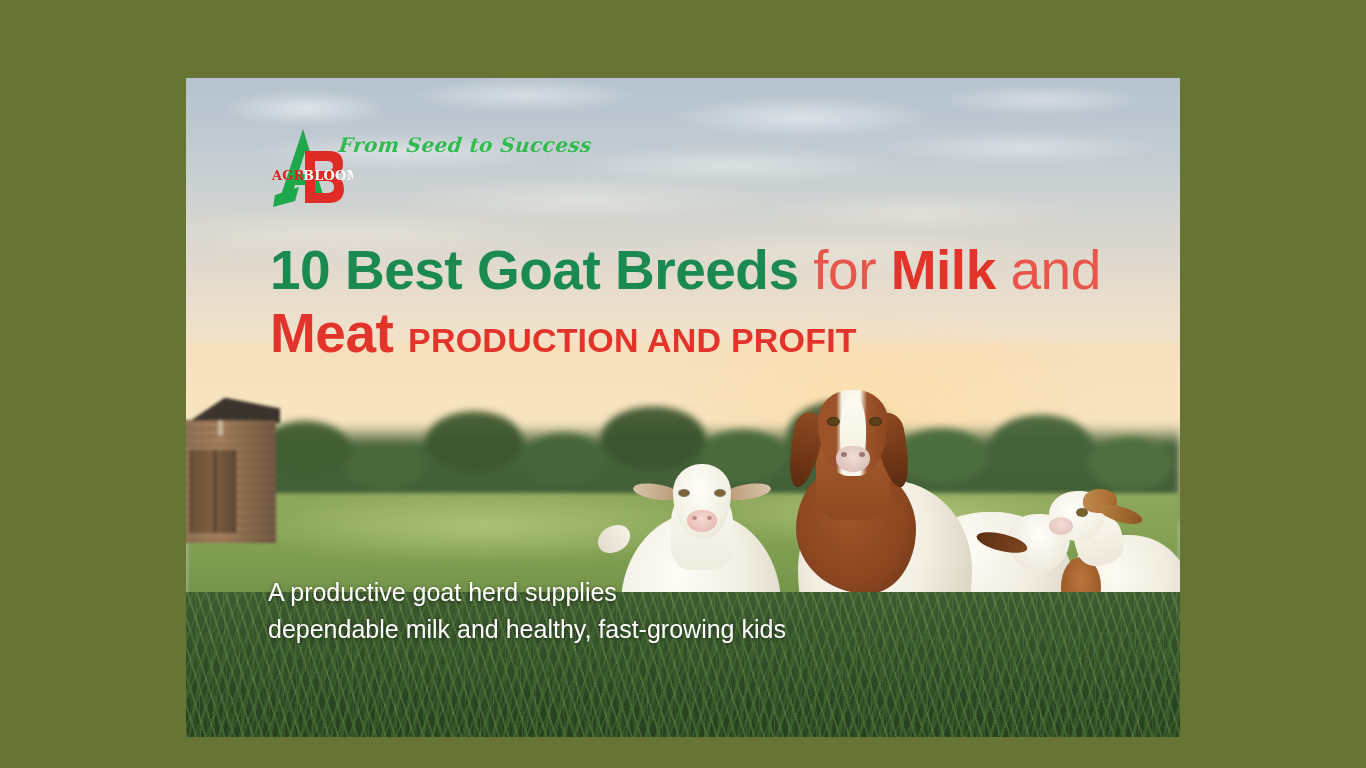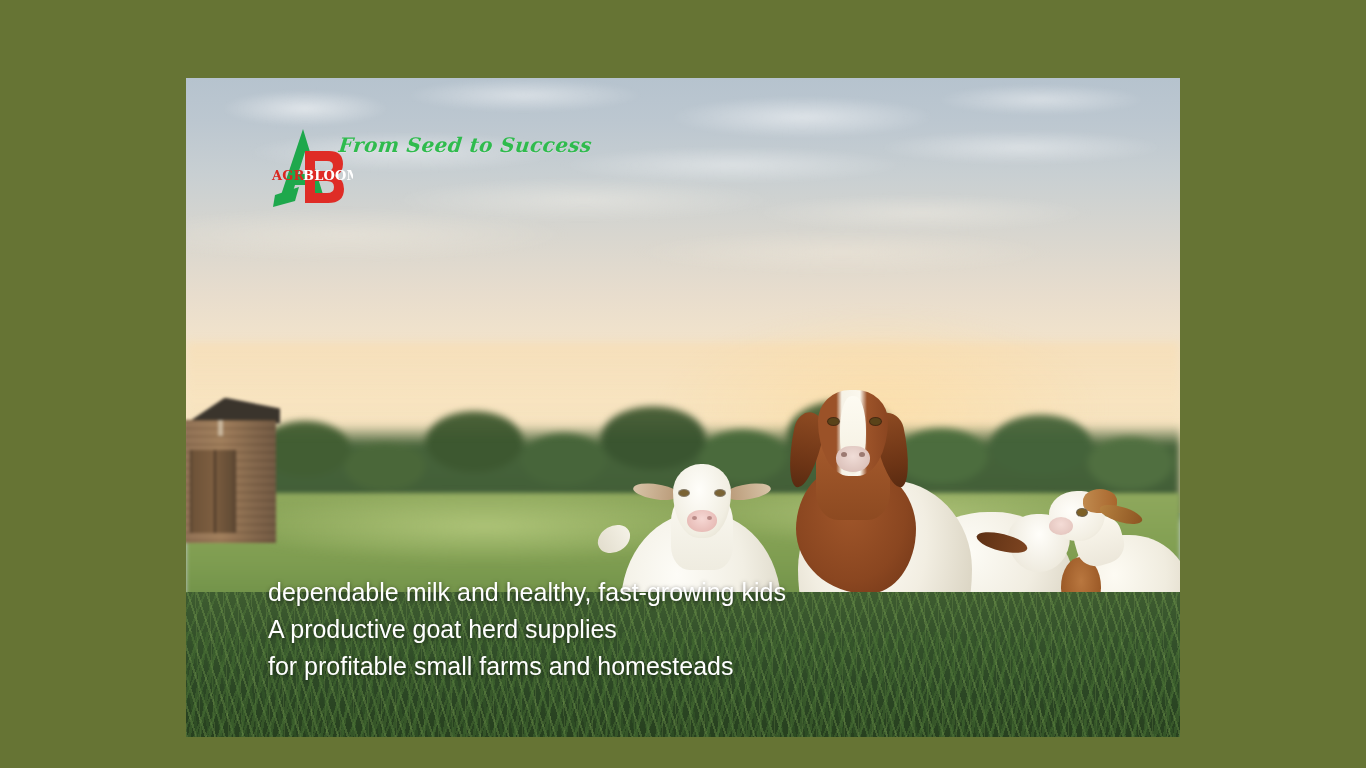--- a/index.html
+++ b/index.html
@@ -498,22 +498,33 @@
             <text x="7" y="55" font-family="DejaVu Serif, serif" font-size="13" font-weight="bold" fill="#d9271f" letter-spacing="0.2">AGRI</text>
             <text x="38" y="55" font-family="DejaVu Serif, serif" font-size="13" font-weight="bold" fill="#ffffff" letter-spacing="0.2">BLOOM</text>
           </svg>
         </div>
 
         <div class="brandblock">
           <div class="tagline">From Seed to Success</div>
         </div>
       </div>
 
+      <div class="headline">
+        <div class="hl-line1">
+          <span class="t-green">10 Best Goat Breeds</span>
+          <span class="t-red-l">for</span>
+          <span class="t-red-b">Milk</span>
+          <span class="t-red-l">and</span>
+        </div>
+        <div class="hl-line2">
+          <span class="t-red-b">Meat</span>
+          <span class="t-sub">PRODUCTION AND PROFIT</span>
+        </div>
+      </div>
 
       <div class="body-copy">
+        <div>A productive goat herd supplies</div>
         <div>dependable milk and healthy, fast-growing kids</div>
-        <div>A productive goat herd supplies</div>
-        <div>for profitable small farms and homesteads</div>
       </div>
 
     </div>
   </div>
 </div>
 
 </body></html>

